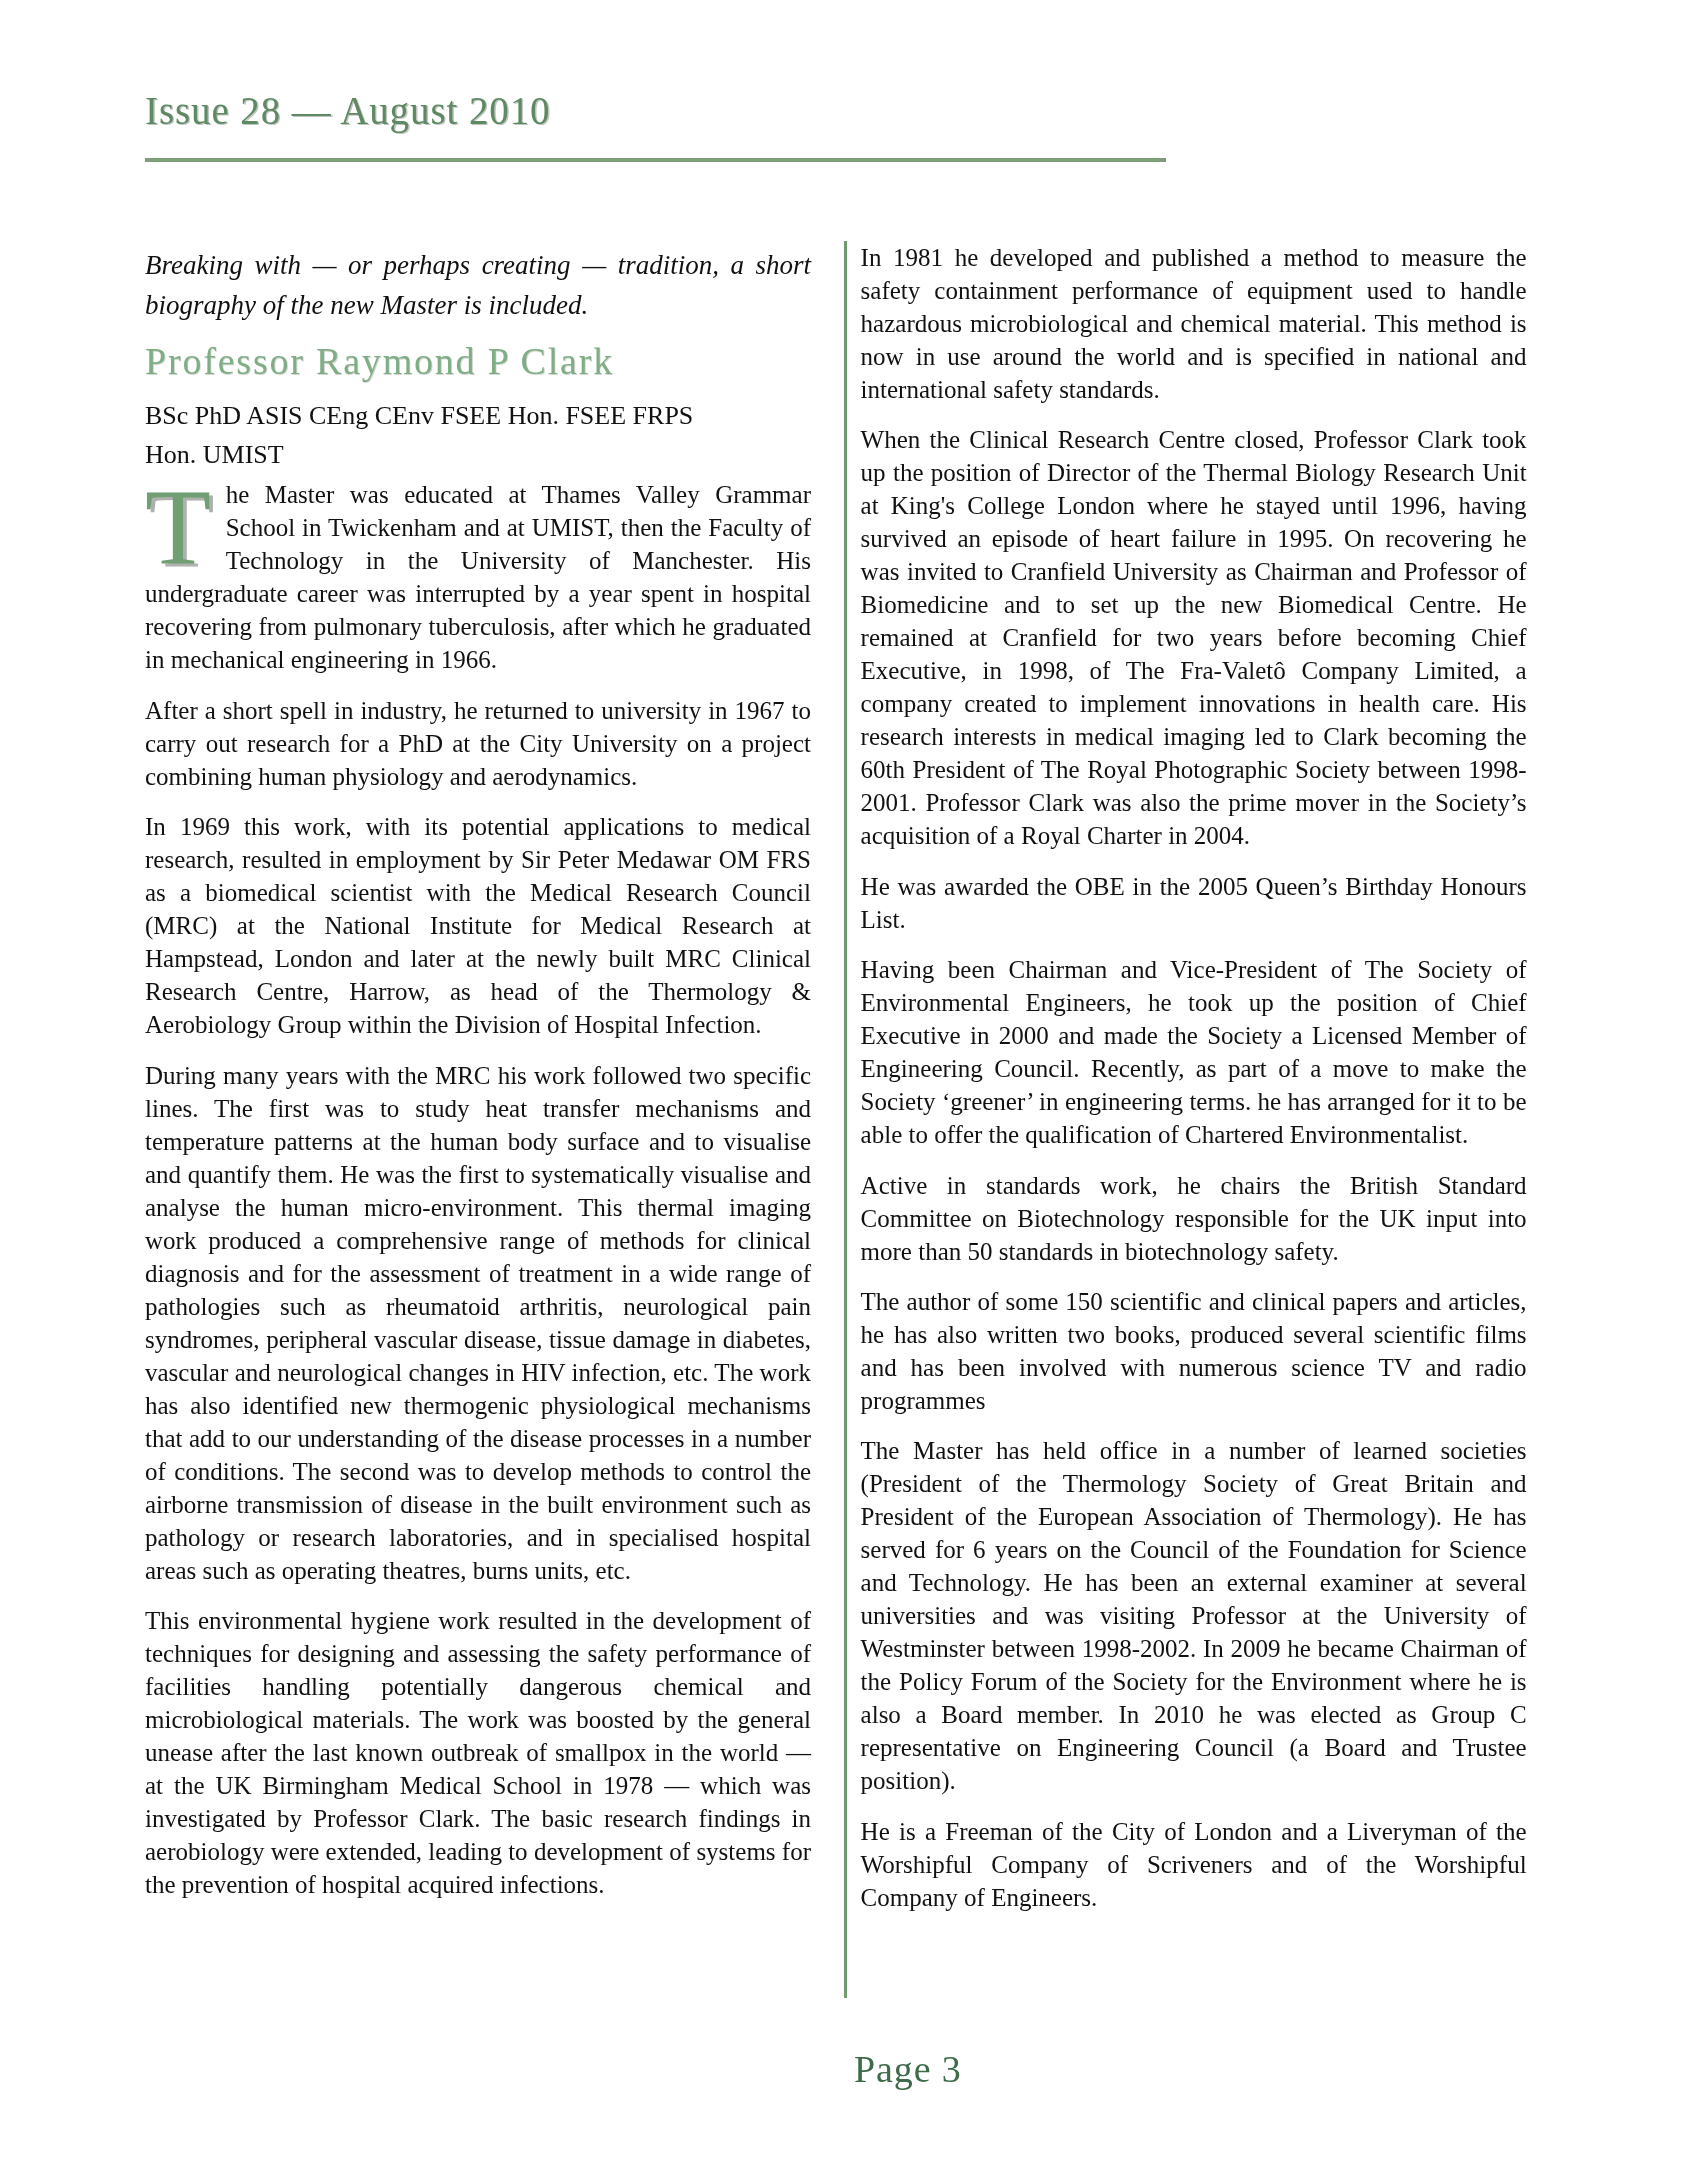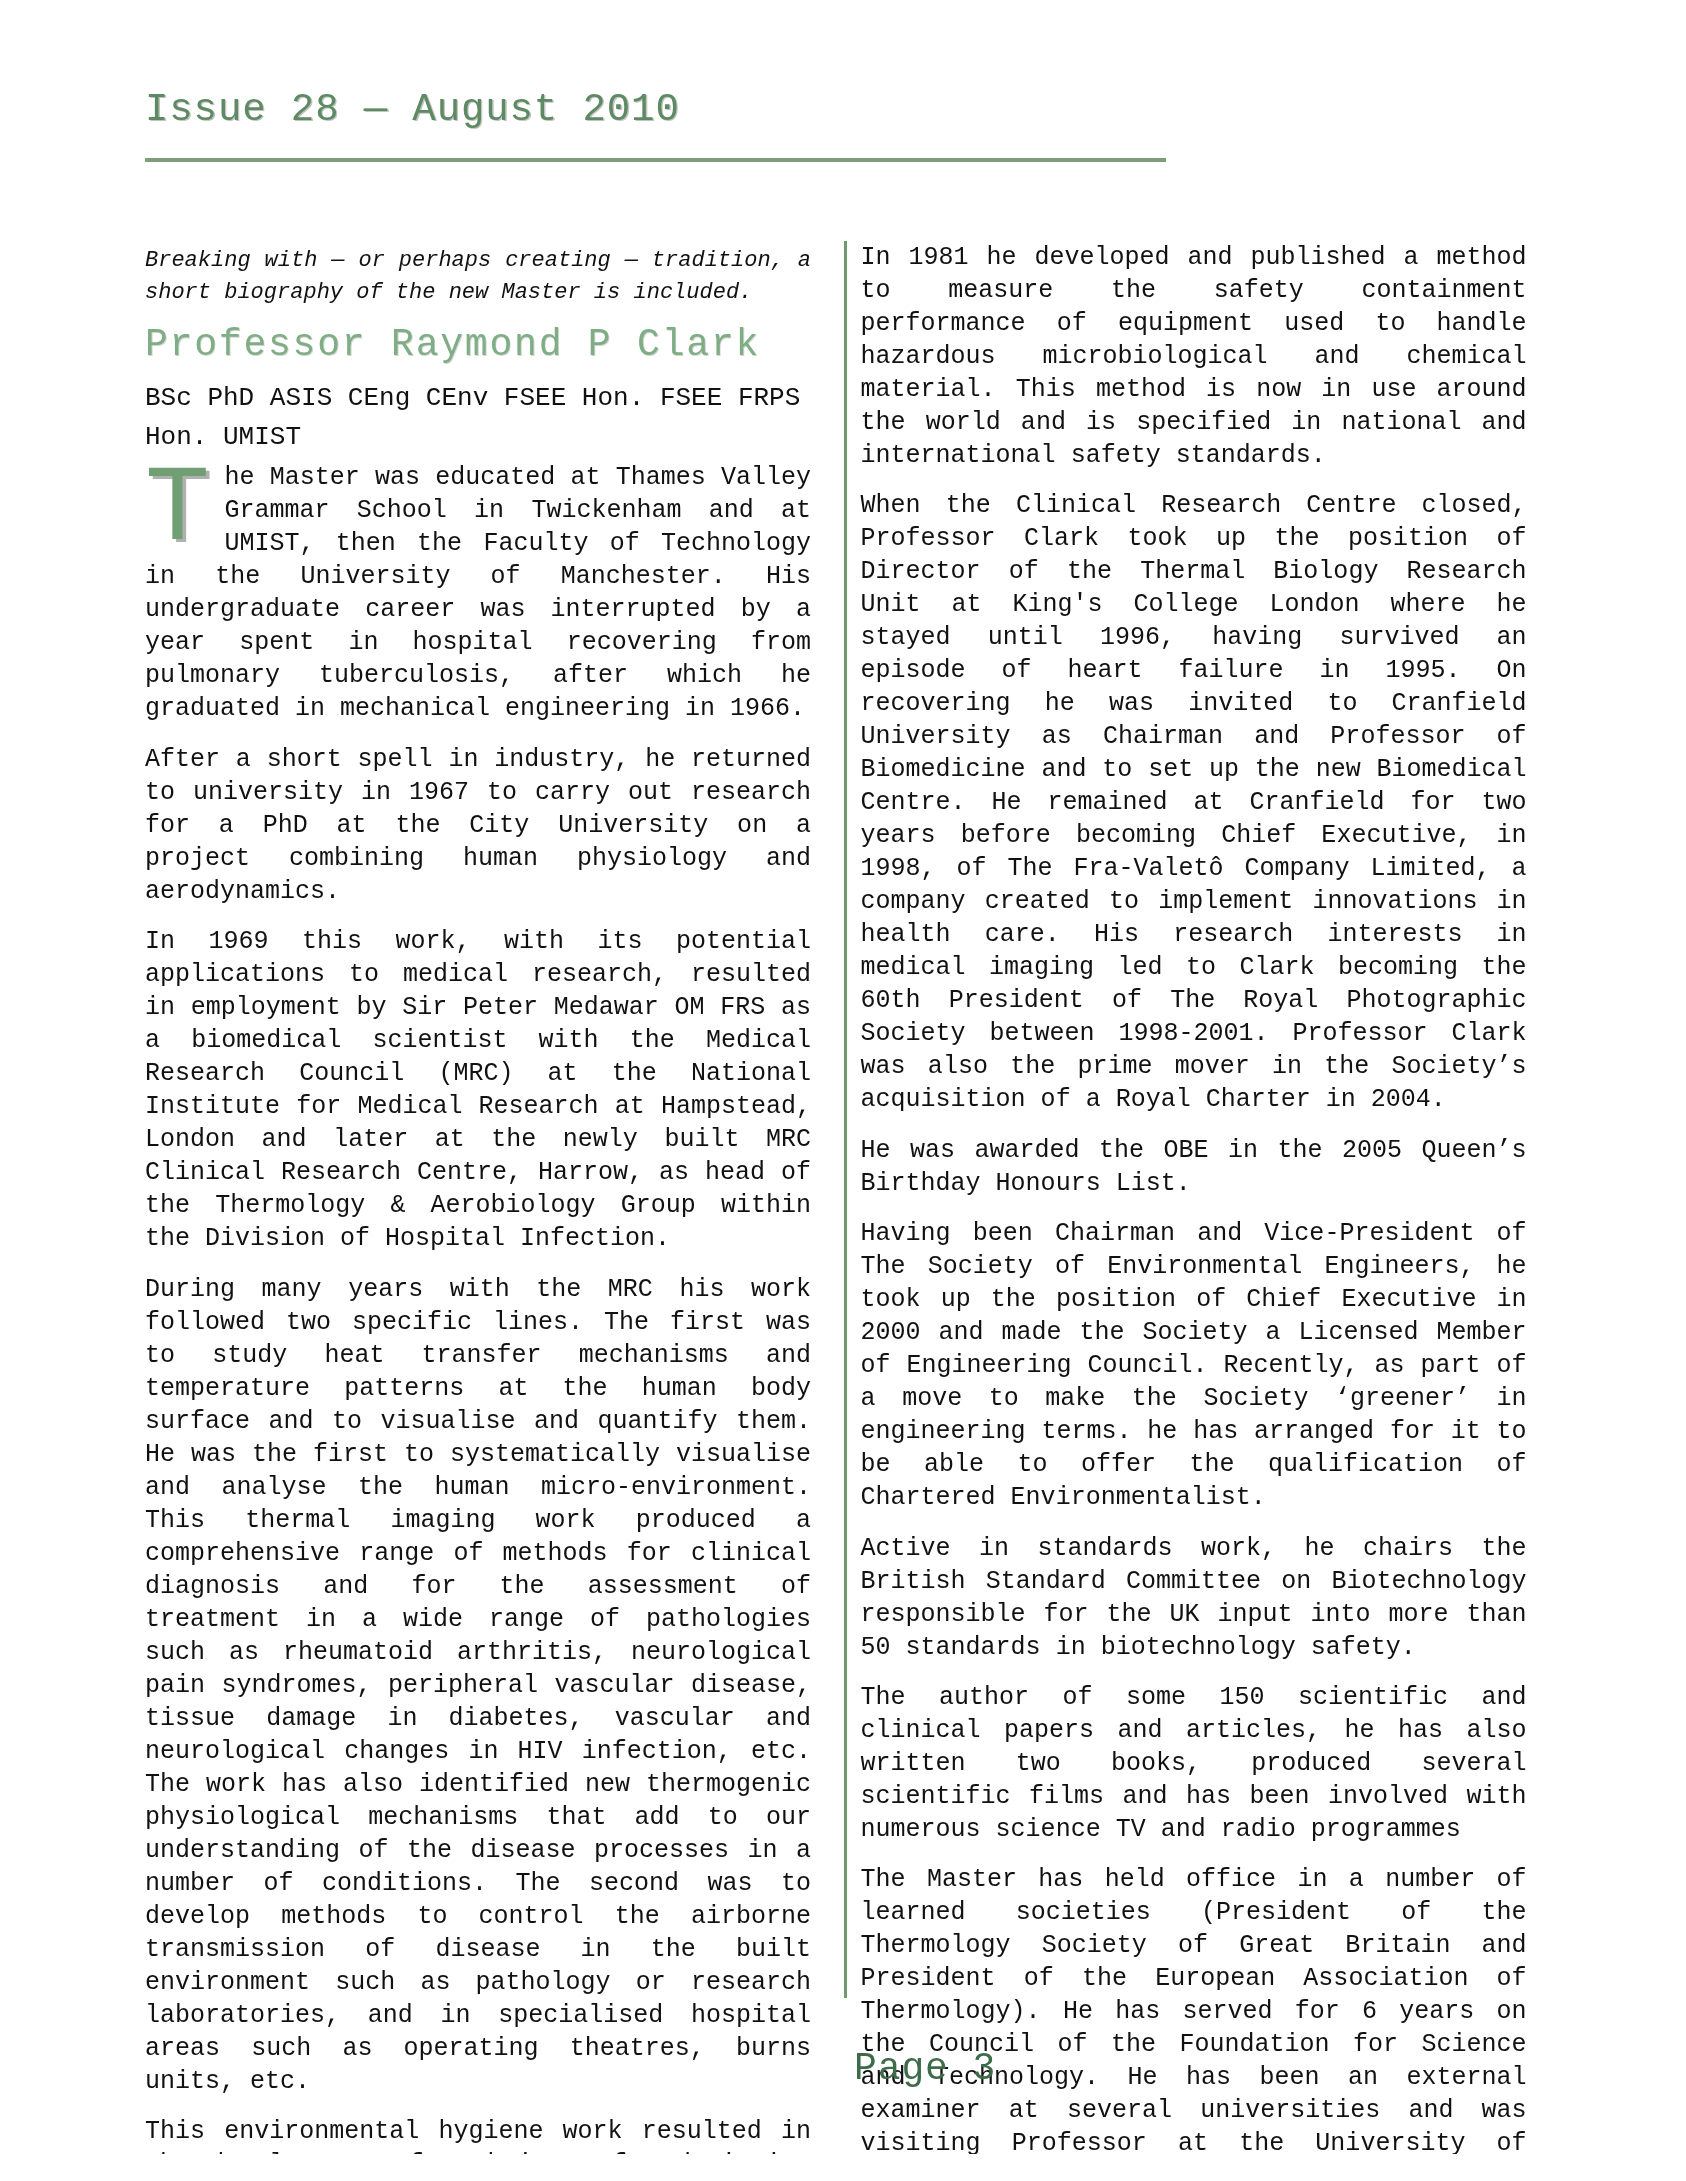--- a/index.html
+++ b/index.html
@@ -1,20 +1,20 @@
 <!DOCTYPE html>
 <html lang="en" style="font-size:14.7px"><head>
 <meta charset="utf-8">
 <style>
   html,body { margin:0; padding:0; background:#ffffff; }
   .page {
     position:relative;
     width:1686px; height:2154px;
     background:#ffffff;
-    font-family:Liberation Mono, monospace;
+    font-family:Liberation Serif, serif;
     color:#111;
     overflow:hidden;
   }
   .issue-line {
     position:absolute; left:145px; top:88px;
     font-size:39px; letter-spacing:0.9px;
     color:#5d8a62;
     text-shadow:1.4px 1.4px 0 rgba(120,125,120,0.45);
   }
   .header-rule {
@@ -36,21 +36,21 @@
   }
   .col { width:666px; }
   .col-divider {
     width:2.8px; height:1757px;
     background:#6e9a6e;
     margin-left:33px; margin-right:13.8px;
     flex:none;
   }
   .intro {
     font-style:italic;
-    font-size:22px; line-height:32px;
+    font-size:27px; line-height:40px;
     text-align:justify;
     margin:3.7px 0 14.7px 0;
   }
   .author-name {
     font-size:38px; font-weight:normal;
     letter-spacing:1.8px;
     color:#7fae85;
     text-shadow:0.9px 0.9px 0 rgba(130,135,130,0.35);
     margin:5.5px 0 13px 0;
   }

